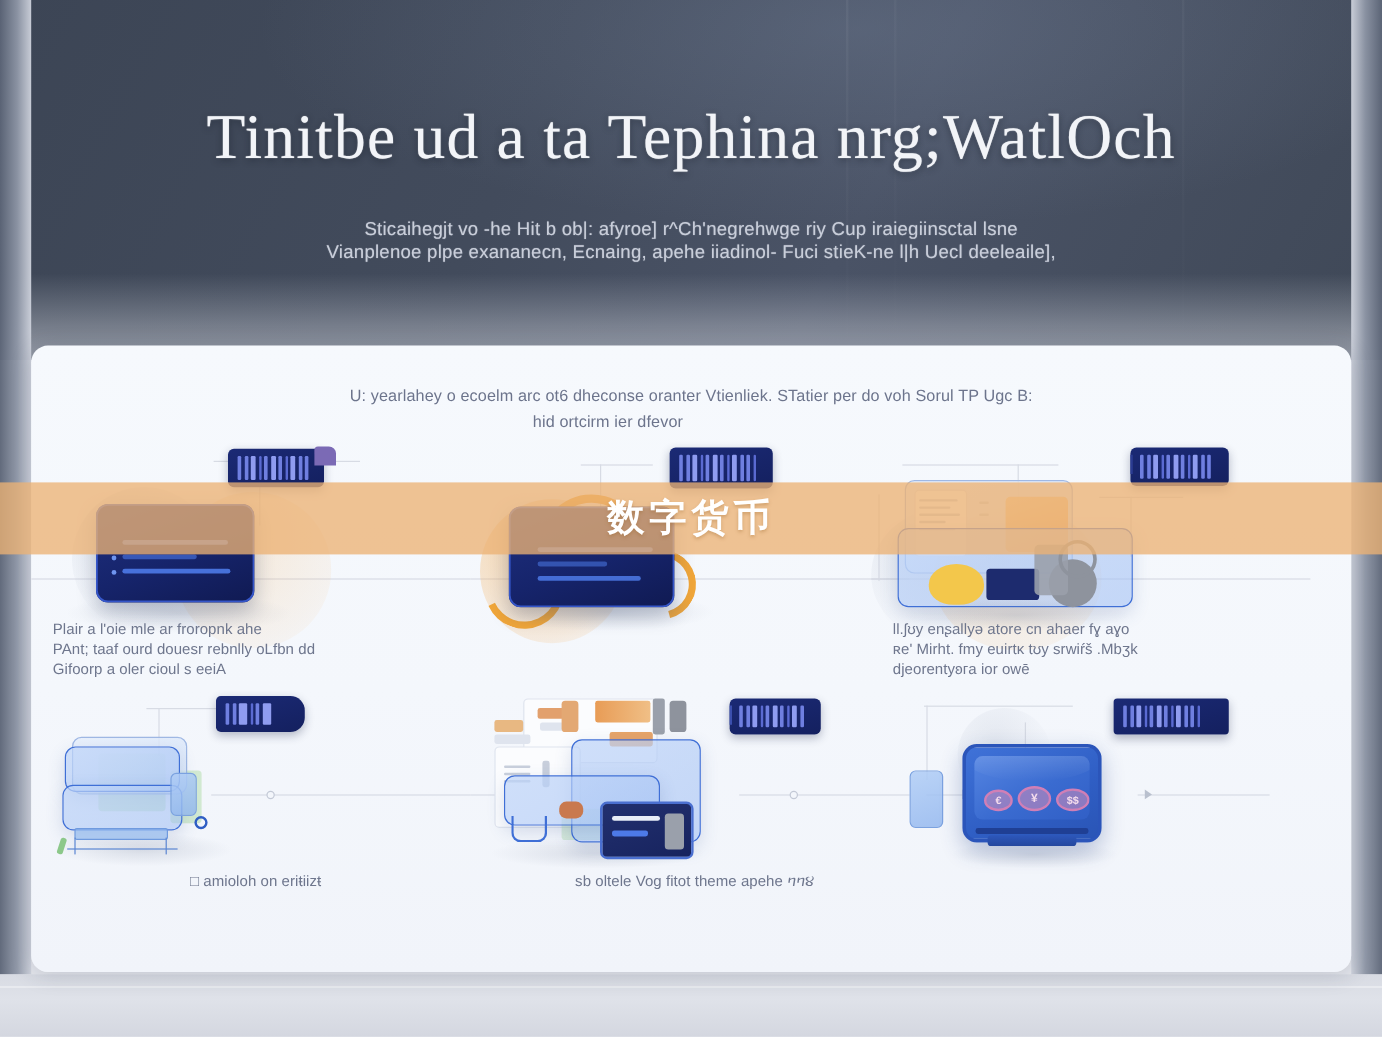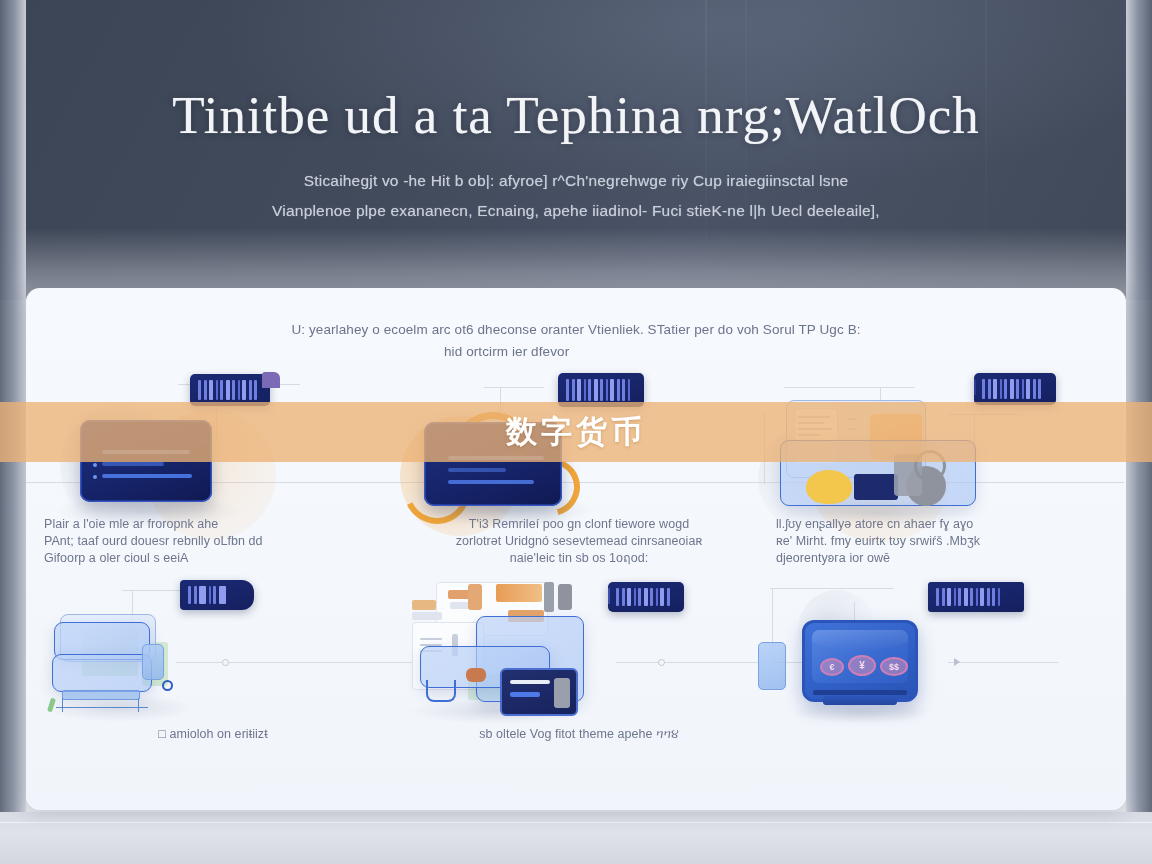--- a/index.html
+++ b/index.html
@@ -50,21 +50,21 @@
     font-family:"Liberation Serif", serif;
   }
   .hero-sub1, .hero-sub2 {
     position:absolute; left:0; right:0;
     text-align:center; color:#c9ceda;
     font-size:15.5px; letter-spacing:.2px;
     filter:blur(.45px);
     text-shadow:0 0 1px rgba(230,235,245,.5);
     white-space:nowrap;
   }
-  .hero-sub1 { top:172px; }
+  .hero-sub1 { top:183px; }
   .hero-sub2 { top:202px; }
 
   
   .card {
     position:absolute; left:26px; top:288px; width:1100px; height:522px;
     background:linear-gradient(180deg,#f6f9fd 0%, #f4f7fc 55%, #f1f4fa 100%);
     border-radius:14px;
     box-shadow:0 2px 18px rgba(45,55,75,.18);
     overflow:hidden;
   }
@@ -76,21 +76,21 @@
   }
   .card-lead1  { top:34px; left:50%; transform:translateX(-50%); }
   .card-lead2a { top:56px; left:418px; }
   .card-lead2b { top:56px; left:617px; font-size:12.5px; }
 
   
   .grid { position:absolute; left:0; top:78px; width:1100px; height:420px; }
   .cell { position:absolute; width:366px; height:210px; }
   .cell.c0 { left:0;    top:0; }
   .cell.c1 { left:366px; top:0; }
-  .cell.c2 { left:732px; top:0; }
+  .cell.c2 { left:700px; top:0; }
   .cell.c3 { left:0;    top:210px; }
   .cell.c4 { left:366px; top:210px; }
   .cell.c5 { left:732px; top:210px; }
 
   .art { position:absolute; left:0; top:0; width:366px; height:150px; }
   .caption {
     position:absolute; left:18px; right:10px; top:150px;
     color:#6e768d; font-size:12.5px; line-height:17px;
     filter:blur(.35px); letter-spacing:.05px;
   }
@@ -287,23 +287,20 @@
               <i></i>
               <i></i>
               <i></i>
               <i></i>
               <i></i>
               <i></i>
               <i></i>
               <i></i>
           </div>
         </div>
-        <div class="caption center" style="white-space:pre-line;">T'i3 Remrileí poo gn clonf tiewore wogd
-zorlotrət Uridgnó sesevtemead cinrsaneoiaʀ
-naie'leic tin sb os 1oฤod:</div>
       </div>
 
       <div class="cell c2">
         <div class="art">
           <div class="hline" style="left:26px; top:21px; width:130px;"></div>
           <div class="vline" style="left:122px; top:21px; height:50px;"></div>
           <div class="hline" style="left:0px; top:116px; width:366px;"></div>
           <div class="vline" style="left:6px; top:46px; height:72px;"></div>
           <div class="hline" style="left:190px; top:48px; width:70px;"></div>
           <div class="vline" style="left:216px; top:48px; height:50px;"></div>

